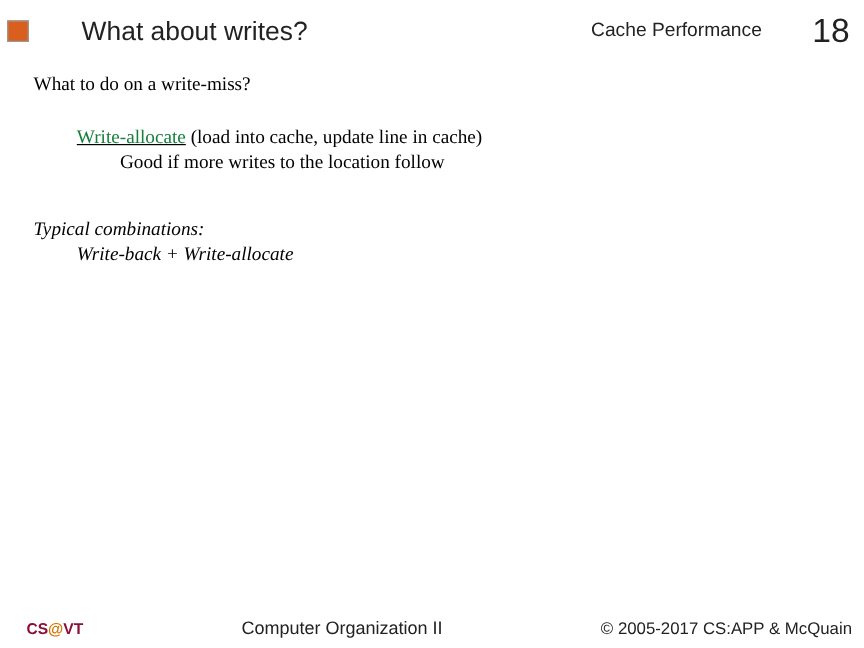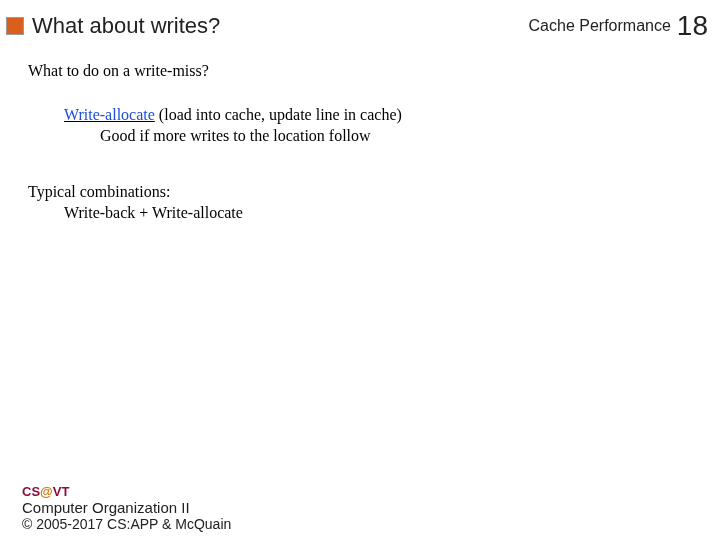--- a/index.html
+++ b/index.html
@@ -8,20 +8,21 @@
     height: 540px;
     background: #ffffff;
     font-family: Arial, Helvetica, sans-serif;
     position: relative;
     overflow: hidden;
   }
   .header {
     display: flex;
     align-items: center;
     padding: 10px 12px 8px 6px;
+    gap: 36px;
   }
   .orange-square {
     width: 18px;
     height: 18px;
     background: #d95f1e;
     border: 1px solid #999;
     margin-right: 8px;
     flex-shrink: 0;
   }
   .slide-title {
@@ -46,47 +47,47 @@
     line-height: 1.35;
   }
   .section-heading {
     margin-bottom: 22px;
   }
   .policy-block {
     margin-left: 36px;
     margin-bottom: 22px;
   }
   .policy-name {
-    color: #1d4ed8;
+    color: #15803d;
     text-decoration: underline;
     text-decoration-color: #000;
   }
   .policy-desc {
     color: #000;
     text-align: right;
   }
   .policy-note {
     margin-left: 36px;
   }
   .combos {
     margin-top: 34px;
+    font-style: italic;
   }
   .combos-list {
     margin-left: 36px;
   }
   .footer {
     position: absolute;
     bottom: 8px;
     left: 0;
     right: 0;
     display: flex;
     align-items: baseline;
     padding: 0 10px 0 22px;
     font-family: Arial, Helvetica, sans-serif;
-    flex-direction: column;
   }
   .footer-left {
     font-size: 13px;
     font-weight: bold;
   }
   .cs { color: #8a0f3a; }
   .at { color: #d07400; }
   .vt { color: #8a0f3a; }
   .footer-center {
     flex: 1;

